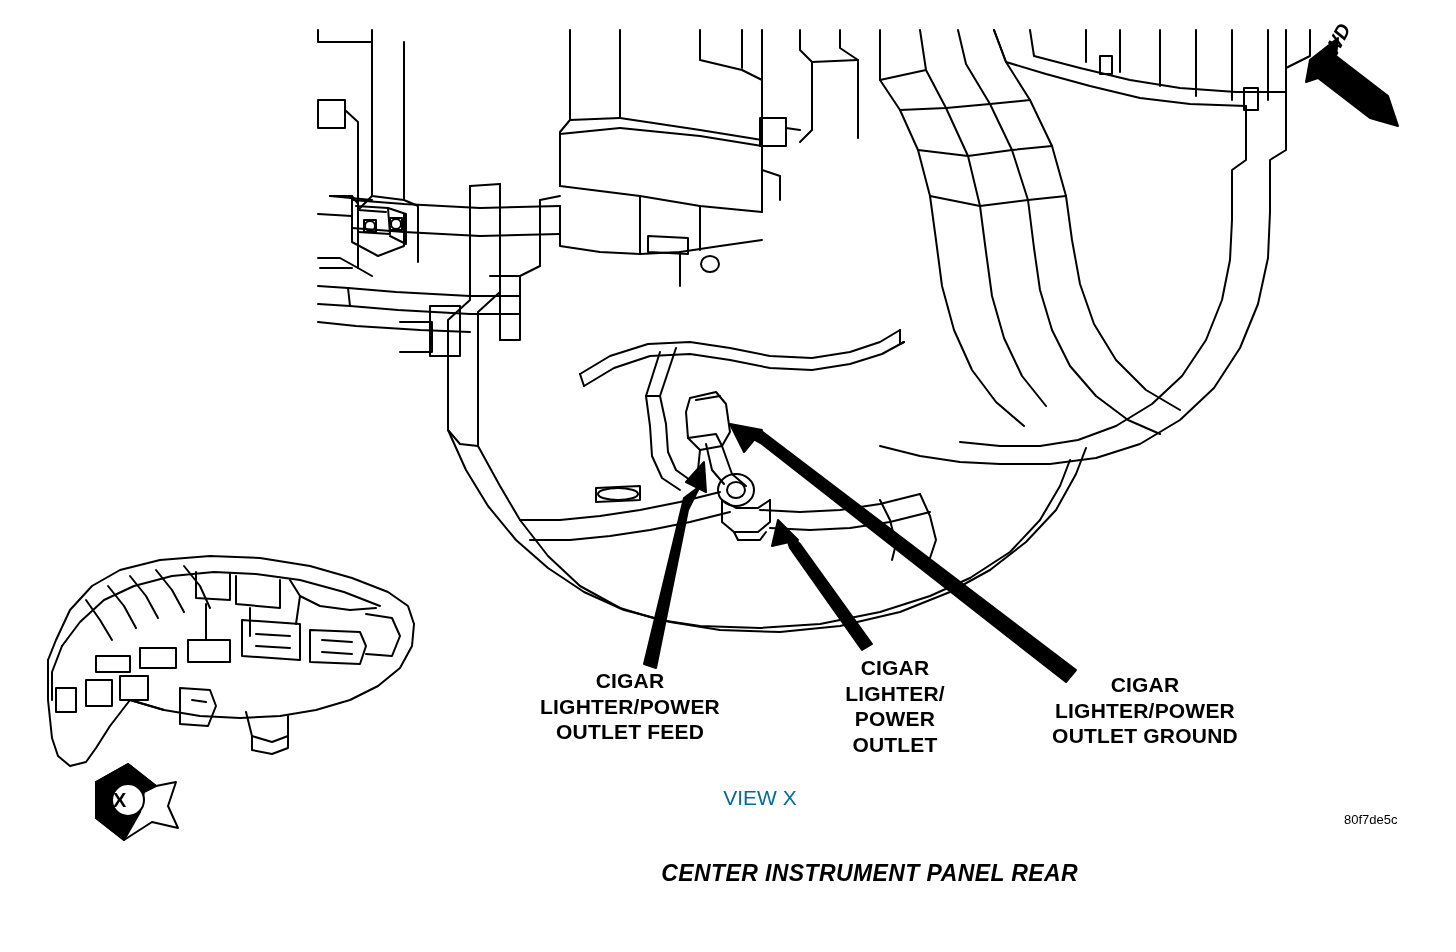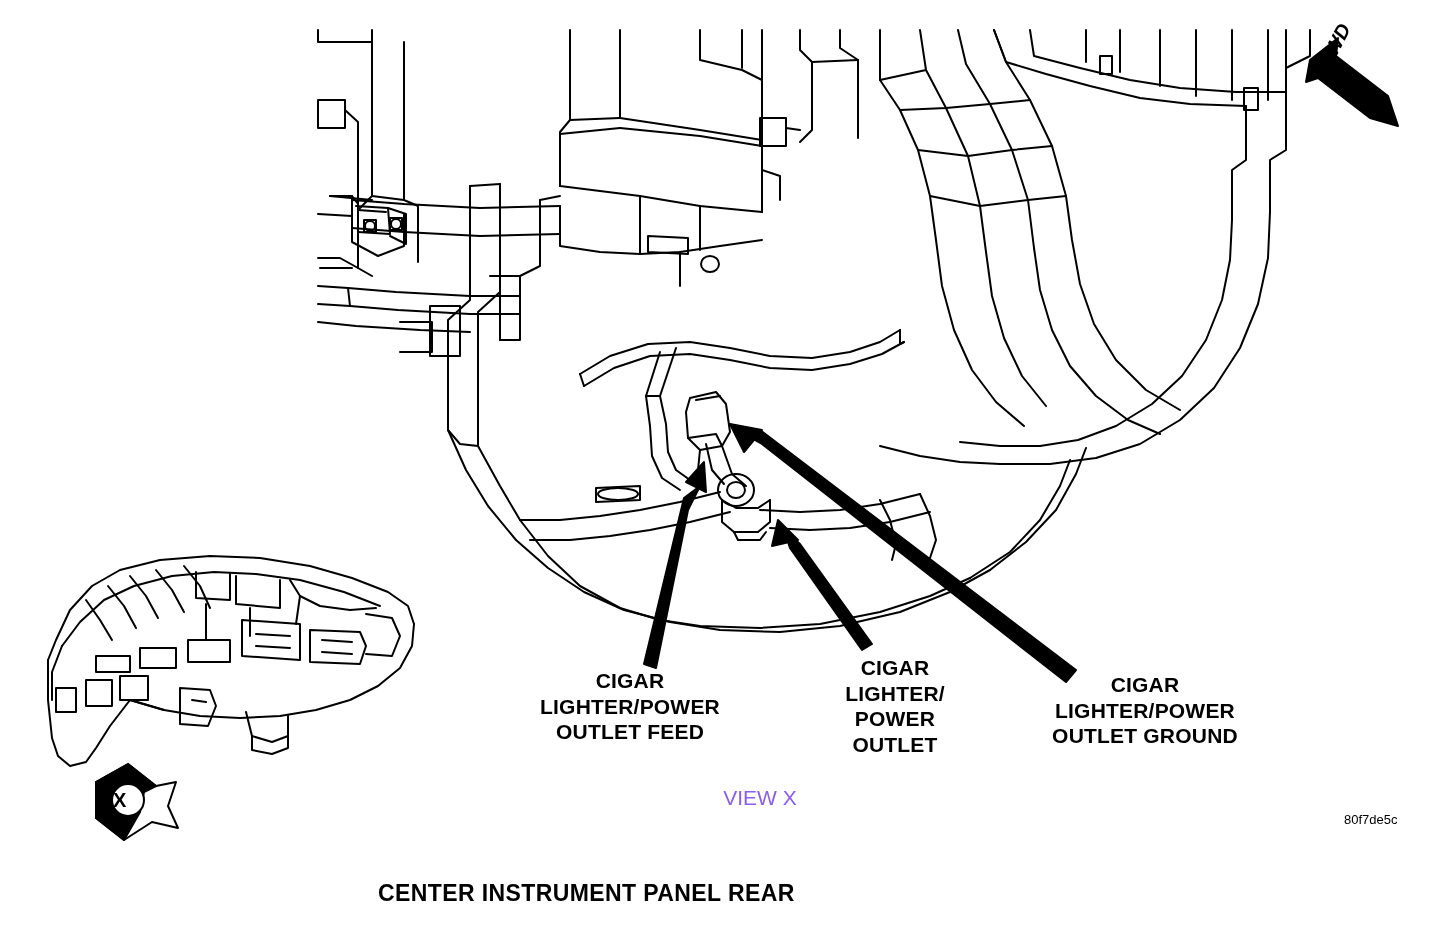--- a/index.html
+++ b/index.html
@@ -50,31 +50,32 @@
     width: 270px;
     font-size: 21px;
   }
   #view-label {
     position: absolute;
     left: 630px;
     top: 786px;
     width: 260px;
     text-align: center;
     font-size: 21px;
-    color: #8b5cf6;
+    color: #0369a1;
     font-family: "Liberation Sans", sans-serif;
   }
   #figure-caption {
     position: absolute;
     left: 378px;
-    top: 880px;
+    top: 860px;
     width: 700px;
-    text-align: left;
+    text-align: right;
     font-size: 23px;
     font-weight: bold;
+    font-style: italic;
     color: #000000;
     letter-spacing: 0.4px;
   }
   #figure-code {
     position: absolute;
     left: 1344px;
     top: 812px;
     font-size: 13px;
     color: #000000;
     font-family: "Liberation Sans", sans-serif;

